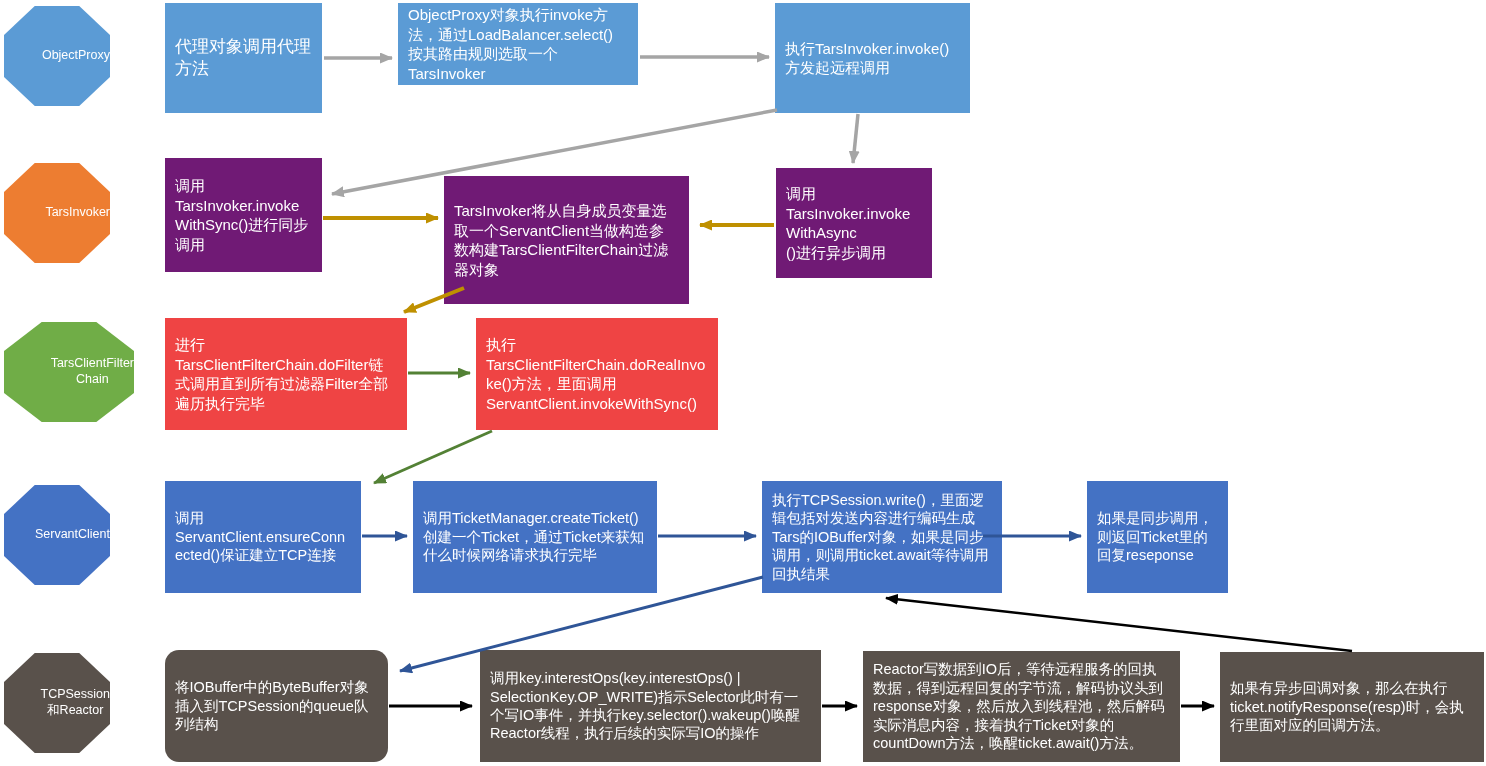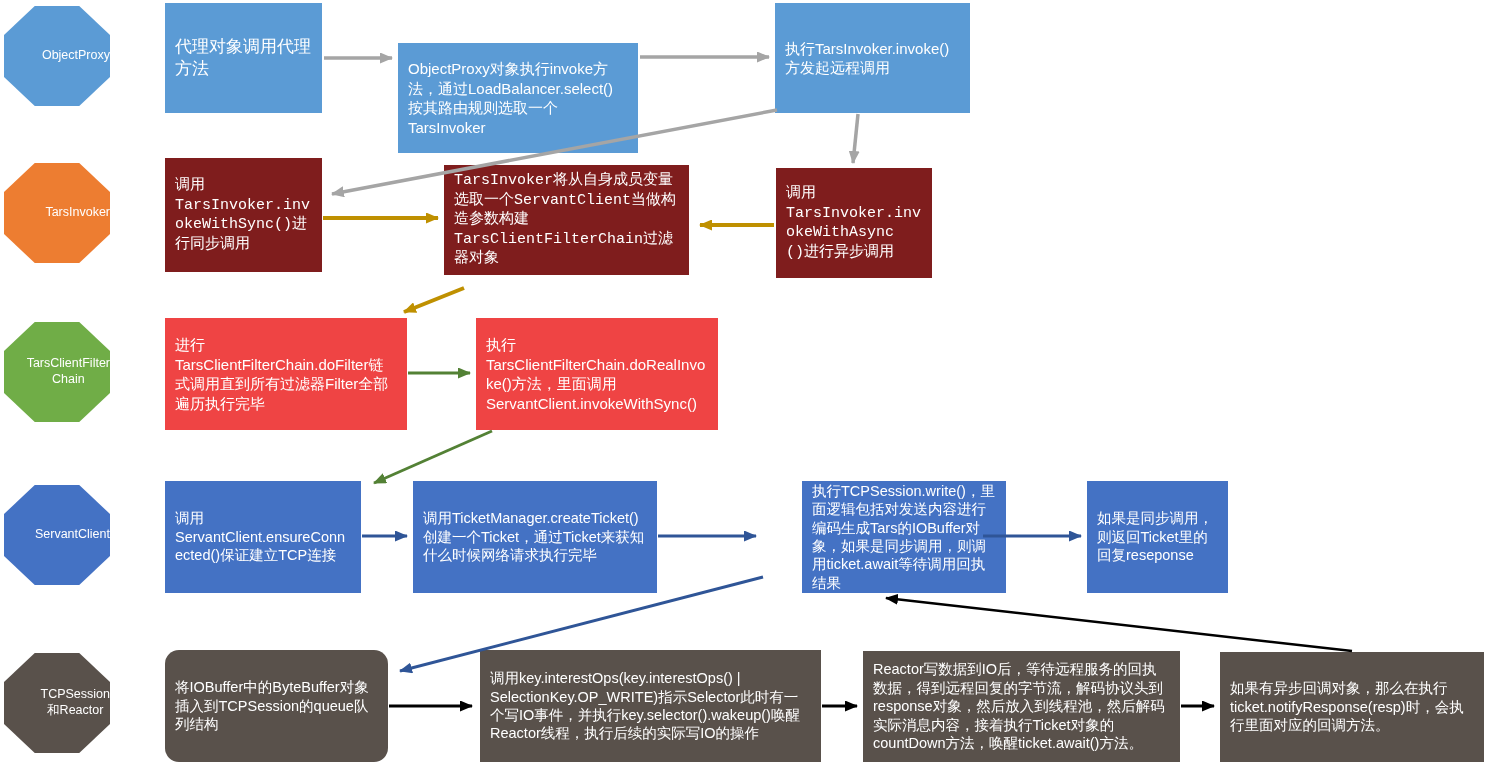--- a/index.html
+++ b/index.html
@@ -15,59 +15,59 @@
     width:106px;height:100px;
     display:flex;align-items:center;justify-content:flex-end;
     clip-path:polygon(29% 0%,71% 0%,100% 29%,100% 71%,71% 100%,29% 100%,0% 71%,0% 29%);
   }
   .oct-label{
     color:#ffffff;font-size:12.5px;line-height:1.25;
     text-align:center;white-space:pre-line;
   }
   .oct.c1{background:#5B9BD5;top:6px;left:4px;}
   .oct.c2{background:#ED7D31;top:163px;left:4px;}
-  .oct.c3{background:#70AD47;top:322px;left:4px;}
+  .oct.c3{background:#70AD47;top:322px;left:4px;padding-left:24px;}
   .oct.c4{background:#4472C4;top:485px;left:4px;}
   .oct.c5{background:#59514B;top:653px;left:4px;}
   .node{
     position:absolute;
     display:flex;align-items:center;
     box-sizing:border-box;
     padding:6px 10px;
   }
   .node-text{
     color:#ffffff;
     line-height:1.3;
     overflow-wrap:break-word;word-wrap:break-word;
     white-space:pre-line;
     width:100%;
   }
   .blue1{background:#5B9BD5;}
-  .orange{background:#7f1d1d;font-family:Liberation Mono, monospace;}
+  .orange{background:#701a75;}
   .green{background:#ef4444;}
   .blue2{background:#4472C4;}
   .brown{background:#59514B;}
   .fs17{font-size:17px;}
   .fs15{font-size:15px;}
   .fs14{font-size:14.5px;line-height:1.27;}
   
   .r1b1{left:165px;top:3px;width:157px;height:110px;}
-  .r1b2{left:398px;top:3px;width:240px;height:110px;margin-top:40px;}
+  .r1b2{left:398px;top:3px;width:240px;height:82px;}
   .r1b3{left:775px;top:3px;width:195px;height:110px;}
   
   .r2b1{left:165px;top:158px;width:157px;height:114px;}
-  .r2b2{left:444px;top:165px;width:245px;height:110px;}
+  .r2b2{left:444px;top:176px;width:245px;height:128px;}
   .r2b3{left:776px;top:168px;width:156px;height:110px;}
   
   .r3b1{left:165px;top:318px;width:242px;height:112px;}
   .r3b2{left:476px;top:318px;width:242px;height:112px;}
   
   .r4b1{left:165px;top:481px;width:196px;height:112px;}
   .r4b2{left:413px;top:481px;width:244px;height:112px;justify-content:flex-end;}
-  .r4b3{left:762px;top:481px;width:204px;height:112px;margin-left:40px;}
+  .r4b3{left:762px;top:481px;width:240px;height:112px;}
   .r4b4{left:1087px;top:481px;width:141px;height:112px;}
   
   .r5b1{left:165px;top:650px;width:223px;height:112px;border-radius:14px;}
   .r5b2{left:480px;top:650px;width:341px;height:112px;}
   .r5b3{left:863px;top:651px;width:317px;height:111px;}
   .r5b4{left:1220px;top:652px;width:264px;height:110px;}
   .arrows{position:absolute;left:0;top:0;pointer-events:none;}
 </style>
 </head>
 <body>

